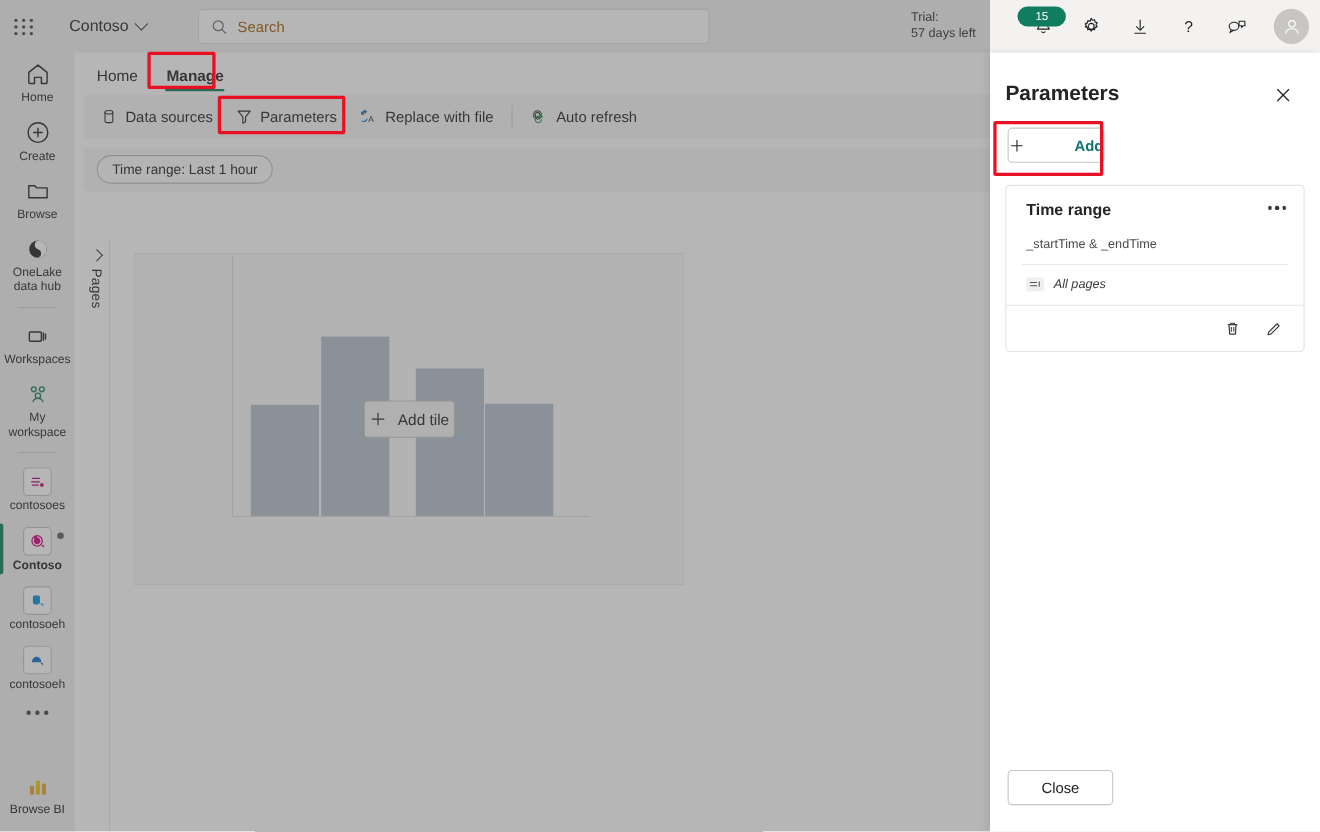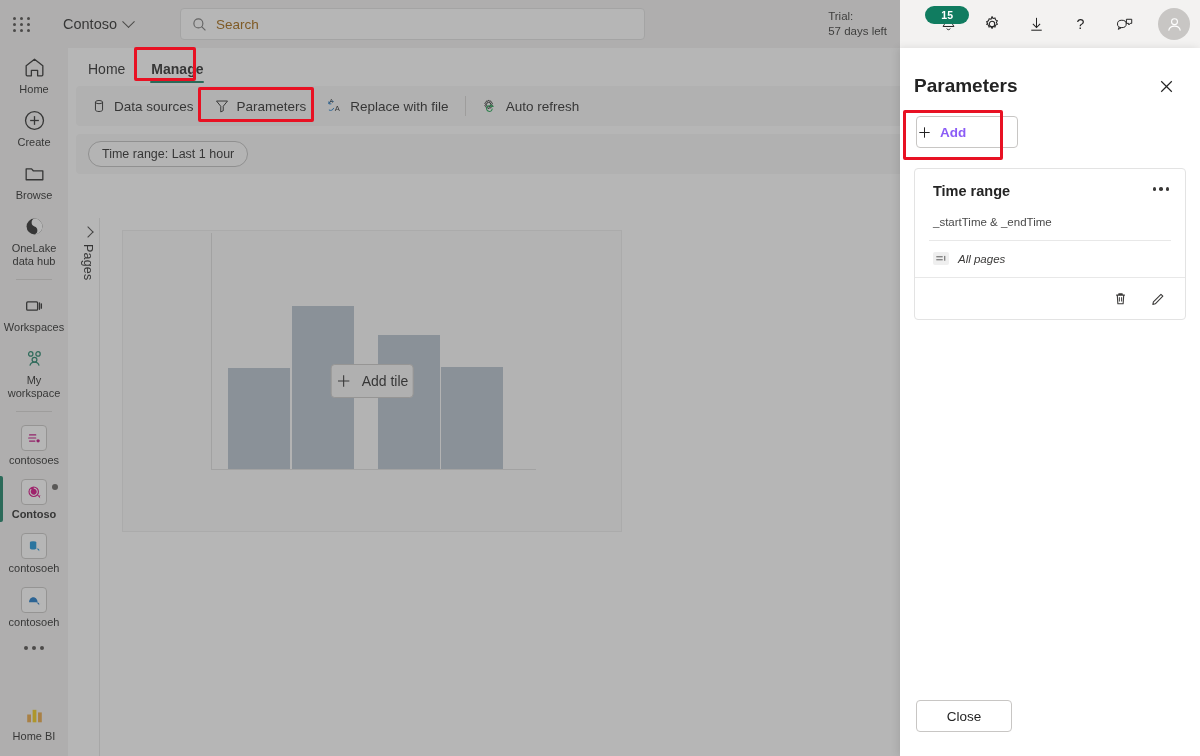--- a/index.html
+++ b/index.html
@@ -43,21 +43,21 @@
     font-size: 11.5px; line-height: 15px; color: #323130; text-align: left;
   }
   .hdr-icons {
     position: absolute; right: 10px; top: 0; height: 48px;
     display: flex; align-items: center; gap: 20px;
   }
   .hdr-ic { position: relative; width: 24px; height: 24px; display: flex; align-items: center; justify-content: center; cursor: pointer; }
   .badge {
     position: absolute; top: -6px; right: -9px;
     min-width: 18px; height: 18px; border-radius: 9px; background: #107c60;
-    color: #fff; font-size: 10.5px; font-weight: 700;
+    color: #fff; font-size: 10.5px; font-weight: 400;
     display: flex; align-items: center; justify-content: center; padding: 0 16px;
   }
   .avatar {
     width: 32px; height: 32px; border-radius: 50%; background: #c8c6c4;
     display: flex; align-items: center; justify-content: center; cursor: pointer;
     margin-left: 2px;
   }
 
   
   .rail {
@@ -161,24 +161,24 @@
     background: #fff; z-index: 60;
     box-shadow: -2px 0 8px rgba(0,0,0,.10);
   }
   .panel-hd {
     display: flex; align-items: center; justify-content: space-between;
     padding: 24px 20px 0 14px;
   }
   .panel-title { font-size: 19px; font-weight: 600; color: #242424; }
   .close-x { width: 28px; height: 28px; display:flex; align-items:center; justify-content:center; cursor: pointer; }
   .add-btn {
-    margin: 16px 0 0 16px; width: 102px; height: 32px;
+    margin: 16px 0 0 16px; width: 88px; height: 32px;
     border: 1px solid #c8c6c4; border-radius: 4px; background: #fff;
-    display: flex; align-items: center; justify-content: flex-start; gap: 8px;
-    font-size: 13.5px; font-weight: 600; color: #8b5cf6; cursor: pointer;
+    display: flex; align-items: center; justify-content: space-between; gap: 8px;
+    font-size: 13.5px; font-weight: 600; color: #0f766e; cursor: pointer;
   }
   .param-card {
     margin: 20px 14px 0 14px; border: 1px solid #e3e3e3; border-radius: 4px; background: #fff;
   }
   .pc-top { padding: 13px 14px 12px 18px; display: flex; justify-content: space-between; align-items: flex-start; }
   .pc-name { font-size: 14.5px; font-weight: 600; color: #242424; line-height: 19px; }
   .pc-sub { font-size: 11.5px; color: #4a4a4a; margin-top: 15px; text-align: right; }
   .dots { display: flex; gap: 3px; padding: 5px 2px; cursor: pointer; }
   .dots i { width: 3.5px; height: 3.5px; border-radius: 50%; background: #3b3a39; display: block; }
   .pc-div { height: 1px; background: #e8e8e8; margin: 0 14px; }
@@ -389,21 +389,21 @@
         <i></i>
     </div>
 
     <div class="rail-bottom">
       <div class="rail-item">
         <svg width="25" height="25" viewBox="0 0 24 24">
           <rect x="5" y="12" width="3.6" height="7.5" fill="#e8a33d"></rect>
           <rect x="10.2" y="7.5" width="3.6" height="12" fill="#f2c811"></rect>
           <rect x="15.4" y="10" width="3.6" height="9.5" fill="#e8a33d"></rect>
         </svg>
-        <span class="lbl">Home BI</span>
+        <span class="lbl">Browse BI</span>
       </div>
     </div>
   </div>
 
   <div class="content">
 
     <div class="tabbar">
       <div class="tab">
         <span>Home</span>
       </div>

